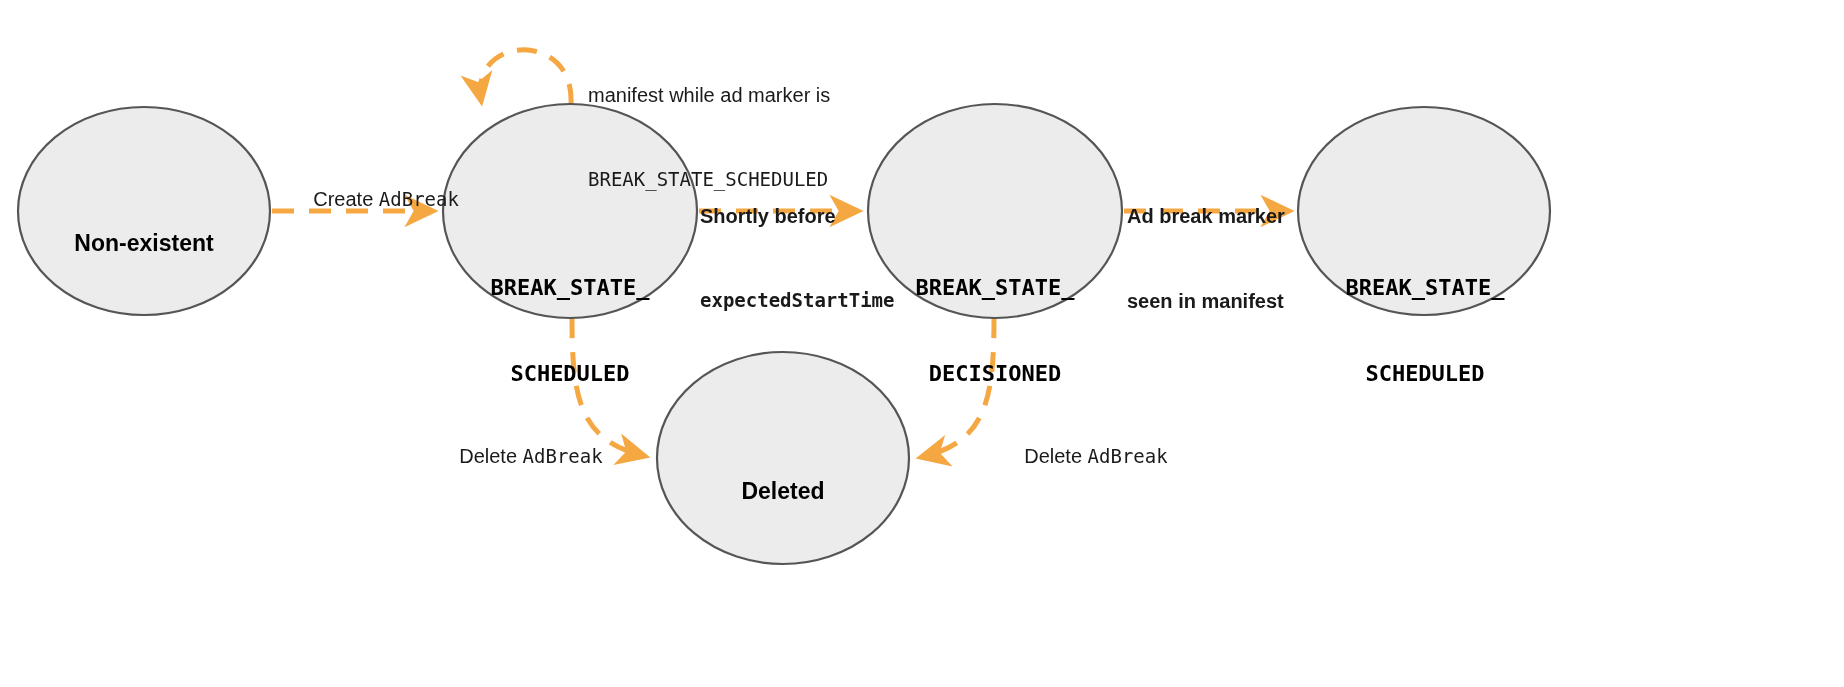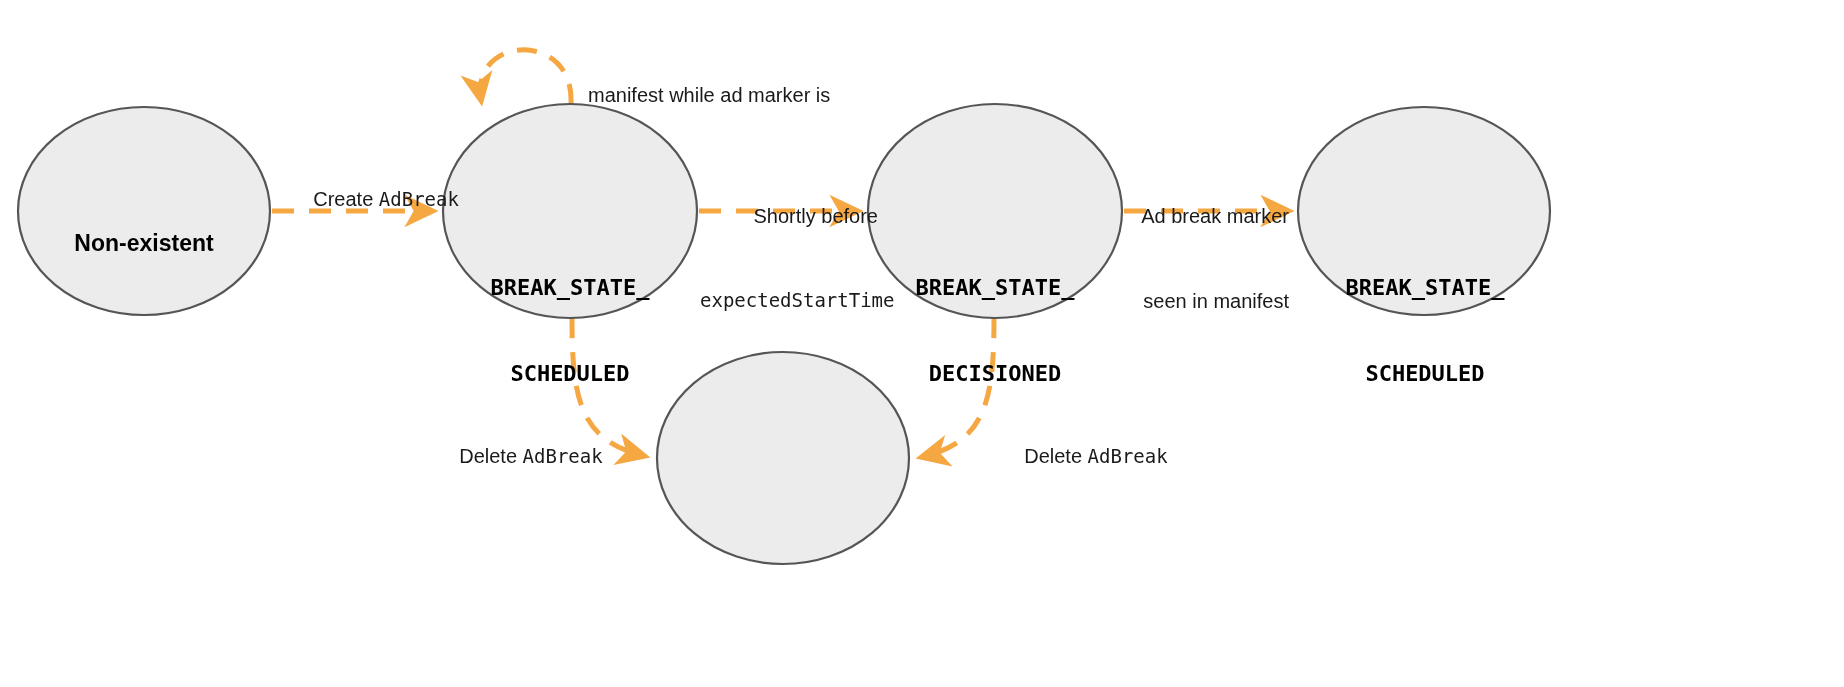--- a/index.html
+++ b/index.html
@@ -53,21 +53,21 @@
     color: #1a1a1a;
     font-family: "Liberation Sans", sans-serif;
     font-size: 20px;
     line-height: 1.42;
     white-space: pre;
   }
   .edge-label .mono {
     font-family: "DejaVu Sans Mono", monospace;
     font-size: 19px;
   }
-  .edge-label.center { text-align: right; }
+  .edge-label.center { text-align: left; font-weight: bold; }
 </style>
 </head>
 <body>
 
 <div id="canvas">
 
   <svg class="diagram" viewBox="0 0 1844 687">
     <defs>
       <marker id="arrowOrange" viewBox="0 0 12 12" refX="9.2" refY="6" markerWidth="7.2" markerHeight="7.2" orient="auto-start-reverse">
         <path d="M 0 0.6 L 11.4 6 L 0 11.4 L 3.1 6 Z" fill="#f5a742"></path>
@@ -108,27 +108,29 @@
   <div class="node-label mono" style="left:868px; top:185px; width:254px;">
     <div>BREAK_STATE_</div>
     <div>DECISIONED</div>
   </div>
 
   <div class="node-label mono" style="left:1298px; top:185px; width:254px;">
     <div>BREAK_STATE_</div>
     <div>SCHEDULED</div>
   </div>
 
+  <div class="node-label sans" style="left:655px; top:445px; width:256px;">Deleted</div>
 
   <div class="edge-label" style="left:291px; top:157px;text-align:center;">
     <span>Create </span><span class="mono">AdBreak</span>
   </div>
 
   <div class="edge-label" style="left:588px; top:24px;">
     <div>manifest while ad marker is</div>
+    <div class="mono">BREAK_STATE_SCHEDULED</div>
   </div>
 
   <div class="edge-label center" style="left:700px; top:145px; width:178px;">
     <div>Shortly before</div>
     <div class="mono">expectedStartTime</div>
   </div>
 
   <div class="edge-label center" style="left:1127px; top:145px; width:162px;">
     <div>Ad break marker</div>
     <div>seen in manifest</div>

